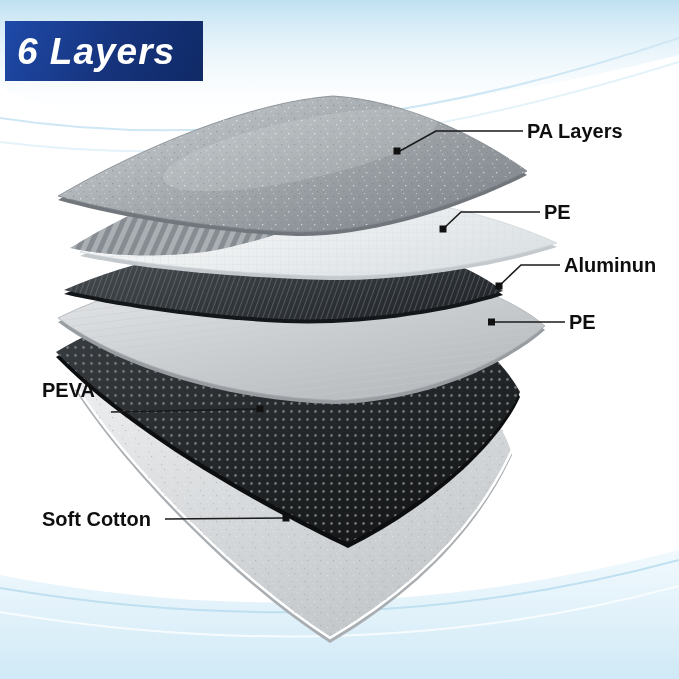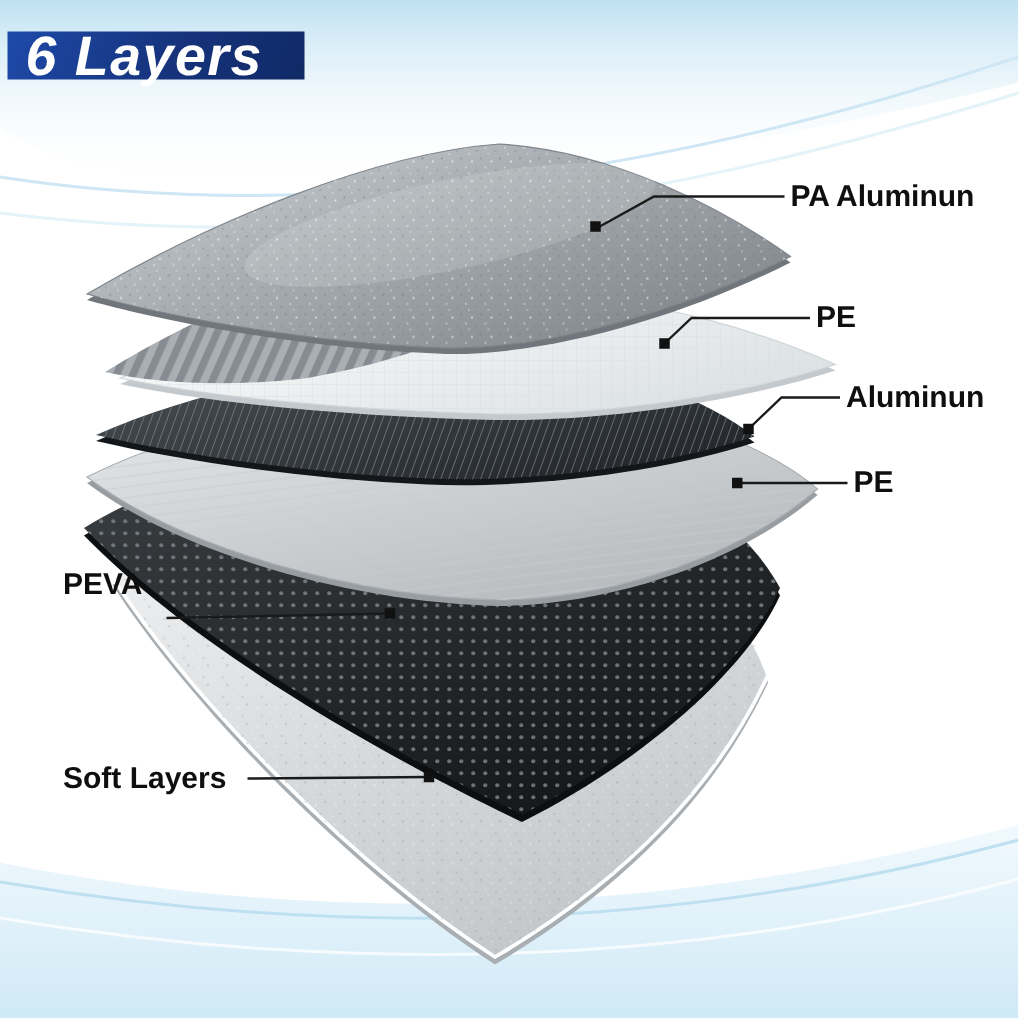--- a/index.html
+++ b/index.html
@@ -6,21 +6,21 @@
   body {
     width:679px; height:679px;
     background:#ffffff;
     font-family:"Liberation Sans", sans-serif;
     overflow:hidden;
   }
   .stage { position:relative; width:679px; height:679px; background:#ffffff; overflow:hidden; }
   svg.diagram { position:absolute; left:0; top:0; }
   .banner {
     position:absolute; left:5px; top:21px;
-    width:198px; height:32px;
+    width:198px; height:60px;
     background:linear-gradient(115deg,#1e4aa9 0%, #16337c 55%, #102a66 100%);
     display:flex; align-items:center;
     padding-left:12px; box-sizing:border-box;
   }
   .banner .banner-text {
     color:#ffffff; font-size:37px; font-weight:bold; font-style:italic;
     letter-spacing:1px; line-height:1; white-space:nowrap;
   }
   .callout {
     position:absolute; font-size:20px; font-weight:600; color:#0f0f0f;
@@ -148,20 +148,20 @@
       <rect x="488" y="318.5" width="7" height="7"></rect>
       <rect x="256.5" y="405.5" width="7" height="7"></rect>
       <rect x="282.5" y="514.5" width="7" height="7"></rect>
     </g>
   </svg>
 
   <div class="banner">
     <span class="banner-text">6 Layers</span>
   </div>
 
-  <div class="callout" style="left:527px; top:119px;">PA Aluminun</div>
+  <div class="callout" style="left:527px; top:119px;">PA Layers</div>
   <div class="callout" style="left:544px; top:200px;">PE</div>
   <div class="callout" style="left:564px; top:253px;">Aluminun</div>
   <div class="callout" style="left:569px; top:310px;">PE</div>
   <div class="callout" style="left:42px; top:378px;">PEVA</div>
-  <div class="callout" style="left:42px; top:507px;">Soft Layers</div>
+  <div class="callout" style="left:42px; top:507px;">Soft Cotton</div>
 
 </div>
 
 </body></html>

